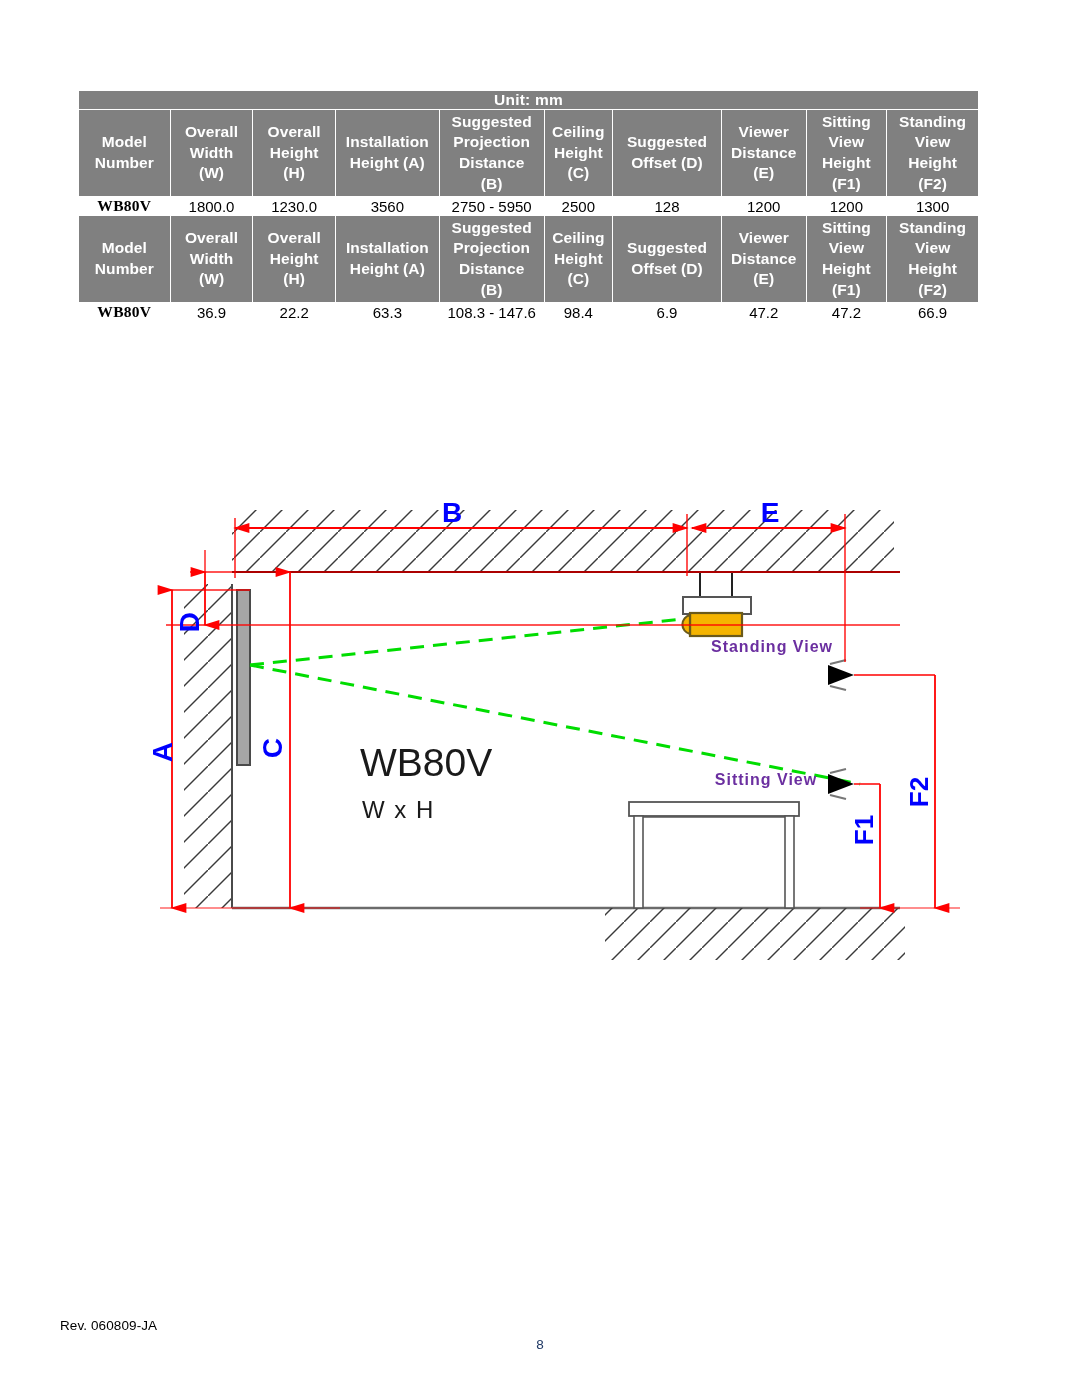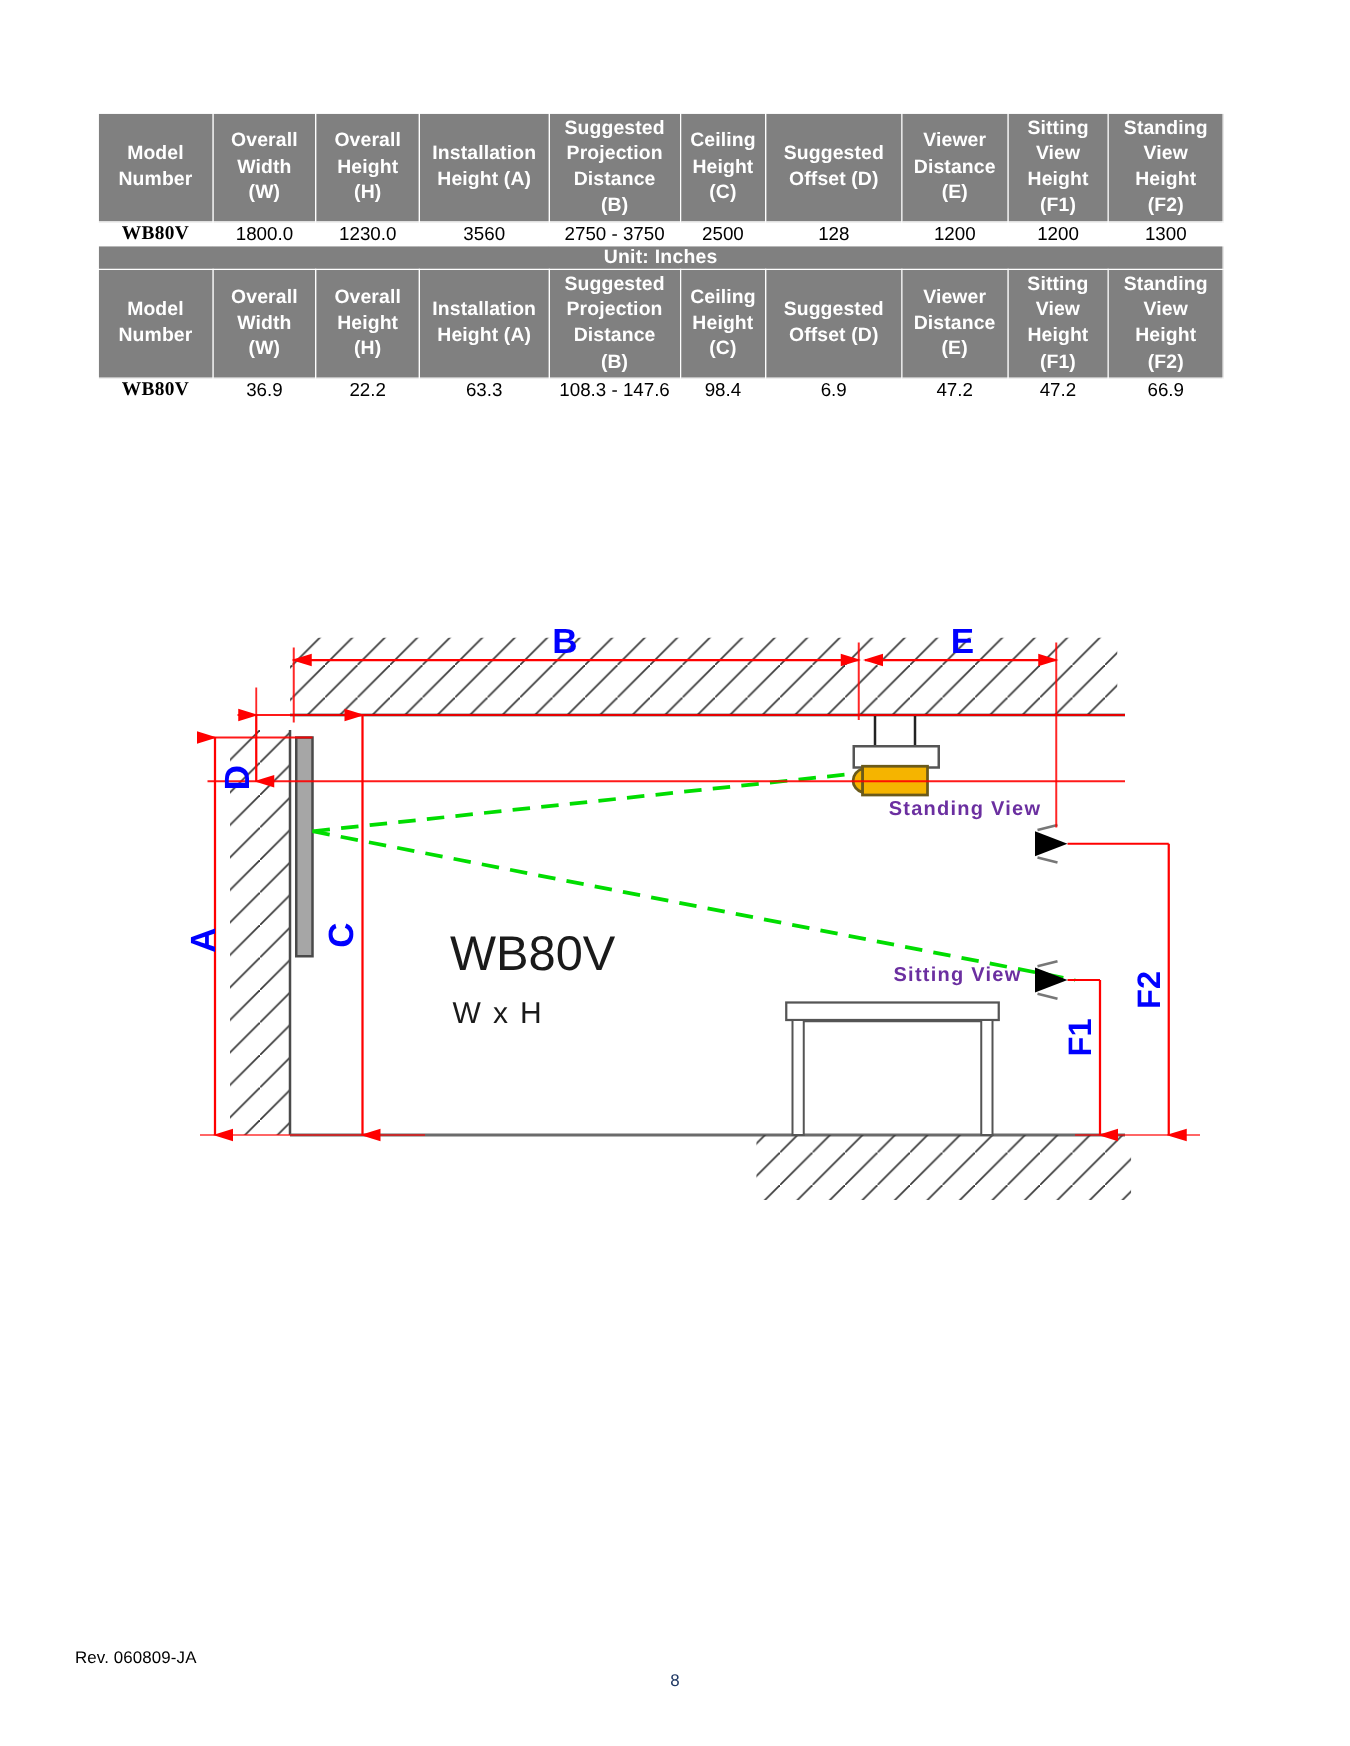--- a/index.html
+++ b/index.html
@@ -114,20 +114,23 @@
           <col class="c2">
           <col class="c3">
           <col class="c4">
         <col class="c5">
           <col class="c6">
           <col class="c7">
           <col class="c8">
           <col class="c9">
       </colgroup>
       <tbody>
+        <tr class="unit-row">
+          <td colspan="10">Unit: mm</td>
+        </tr>
         <tr class="head-row">
           <td>
             <span>Model</span><br>
             <span>Number</span>
           </td>
           <td>
             <span>Overall</span><br>
             <span>Width</span><br>
             <span>(W)</span>
           </td>
@@ -171,21 +174,21 @@
             <span>View</span><br>
             <span>Height</span><br>
             <span>(F2)</span>
           </td>
         </tr>
         <tr class="data-row">
           <td class="model">WB80V</td>
           <td>1800.0</td>
           <td>1230.0</td>
           <td>3560</td>
-          <td>2750 - 3750</td>
+          <td>2750 - 5950</td>
           <td>2500</td>
           <td>128</td>
           <td>1200</td>
           <td>1200</td>
           <td>1300</td>
         </tr>
       </tbody>
     </table>
 
     <table class="spec" style="margin-top:-1px;">
@@ -195,23 +198,20 @@
           <col class="c2">
           <col class="c3">
           <col class="c4">
         <col class="c5">
           <col class="c6">
           <col class="c7">
           <col class="c8">
           <col class="c9">
       </colgroup>
       <tbody>
-        <tr class="unit-row">
-          <td colspan="10">Unit: Inches</td>
-        </tr>
         <tr class="head-row">
           <td>
             <span>Model</span><br>
             <span>Number</span>
           </td>
           <td>
             <span>Overall</span><br>
             <span>Width</span><br>
             <span>(W)</span>
           </td>

